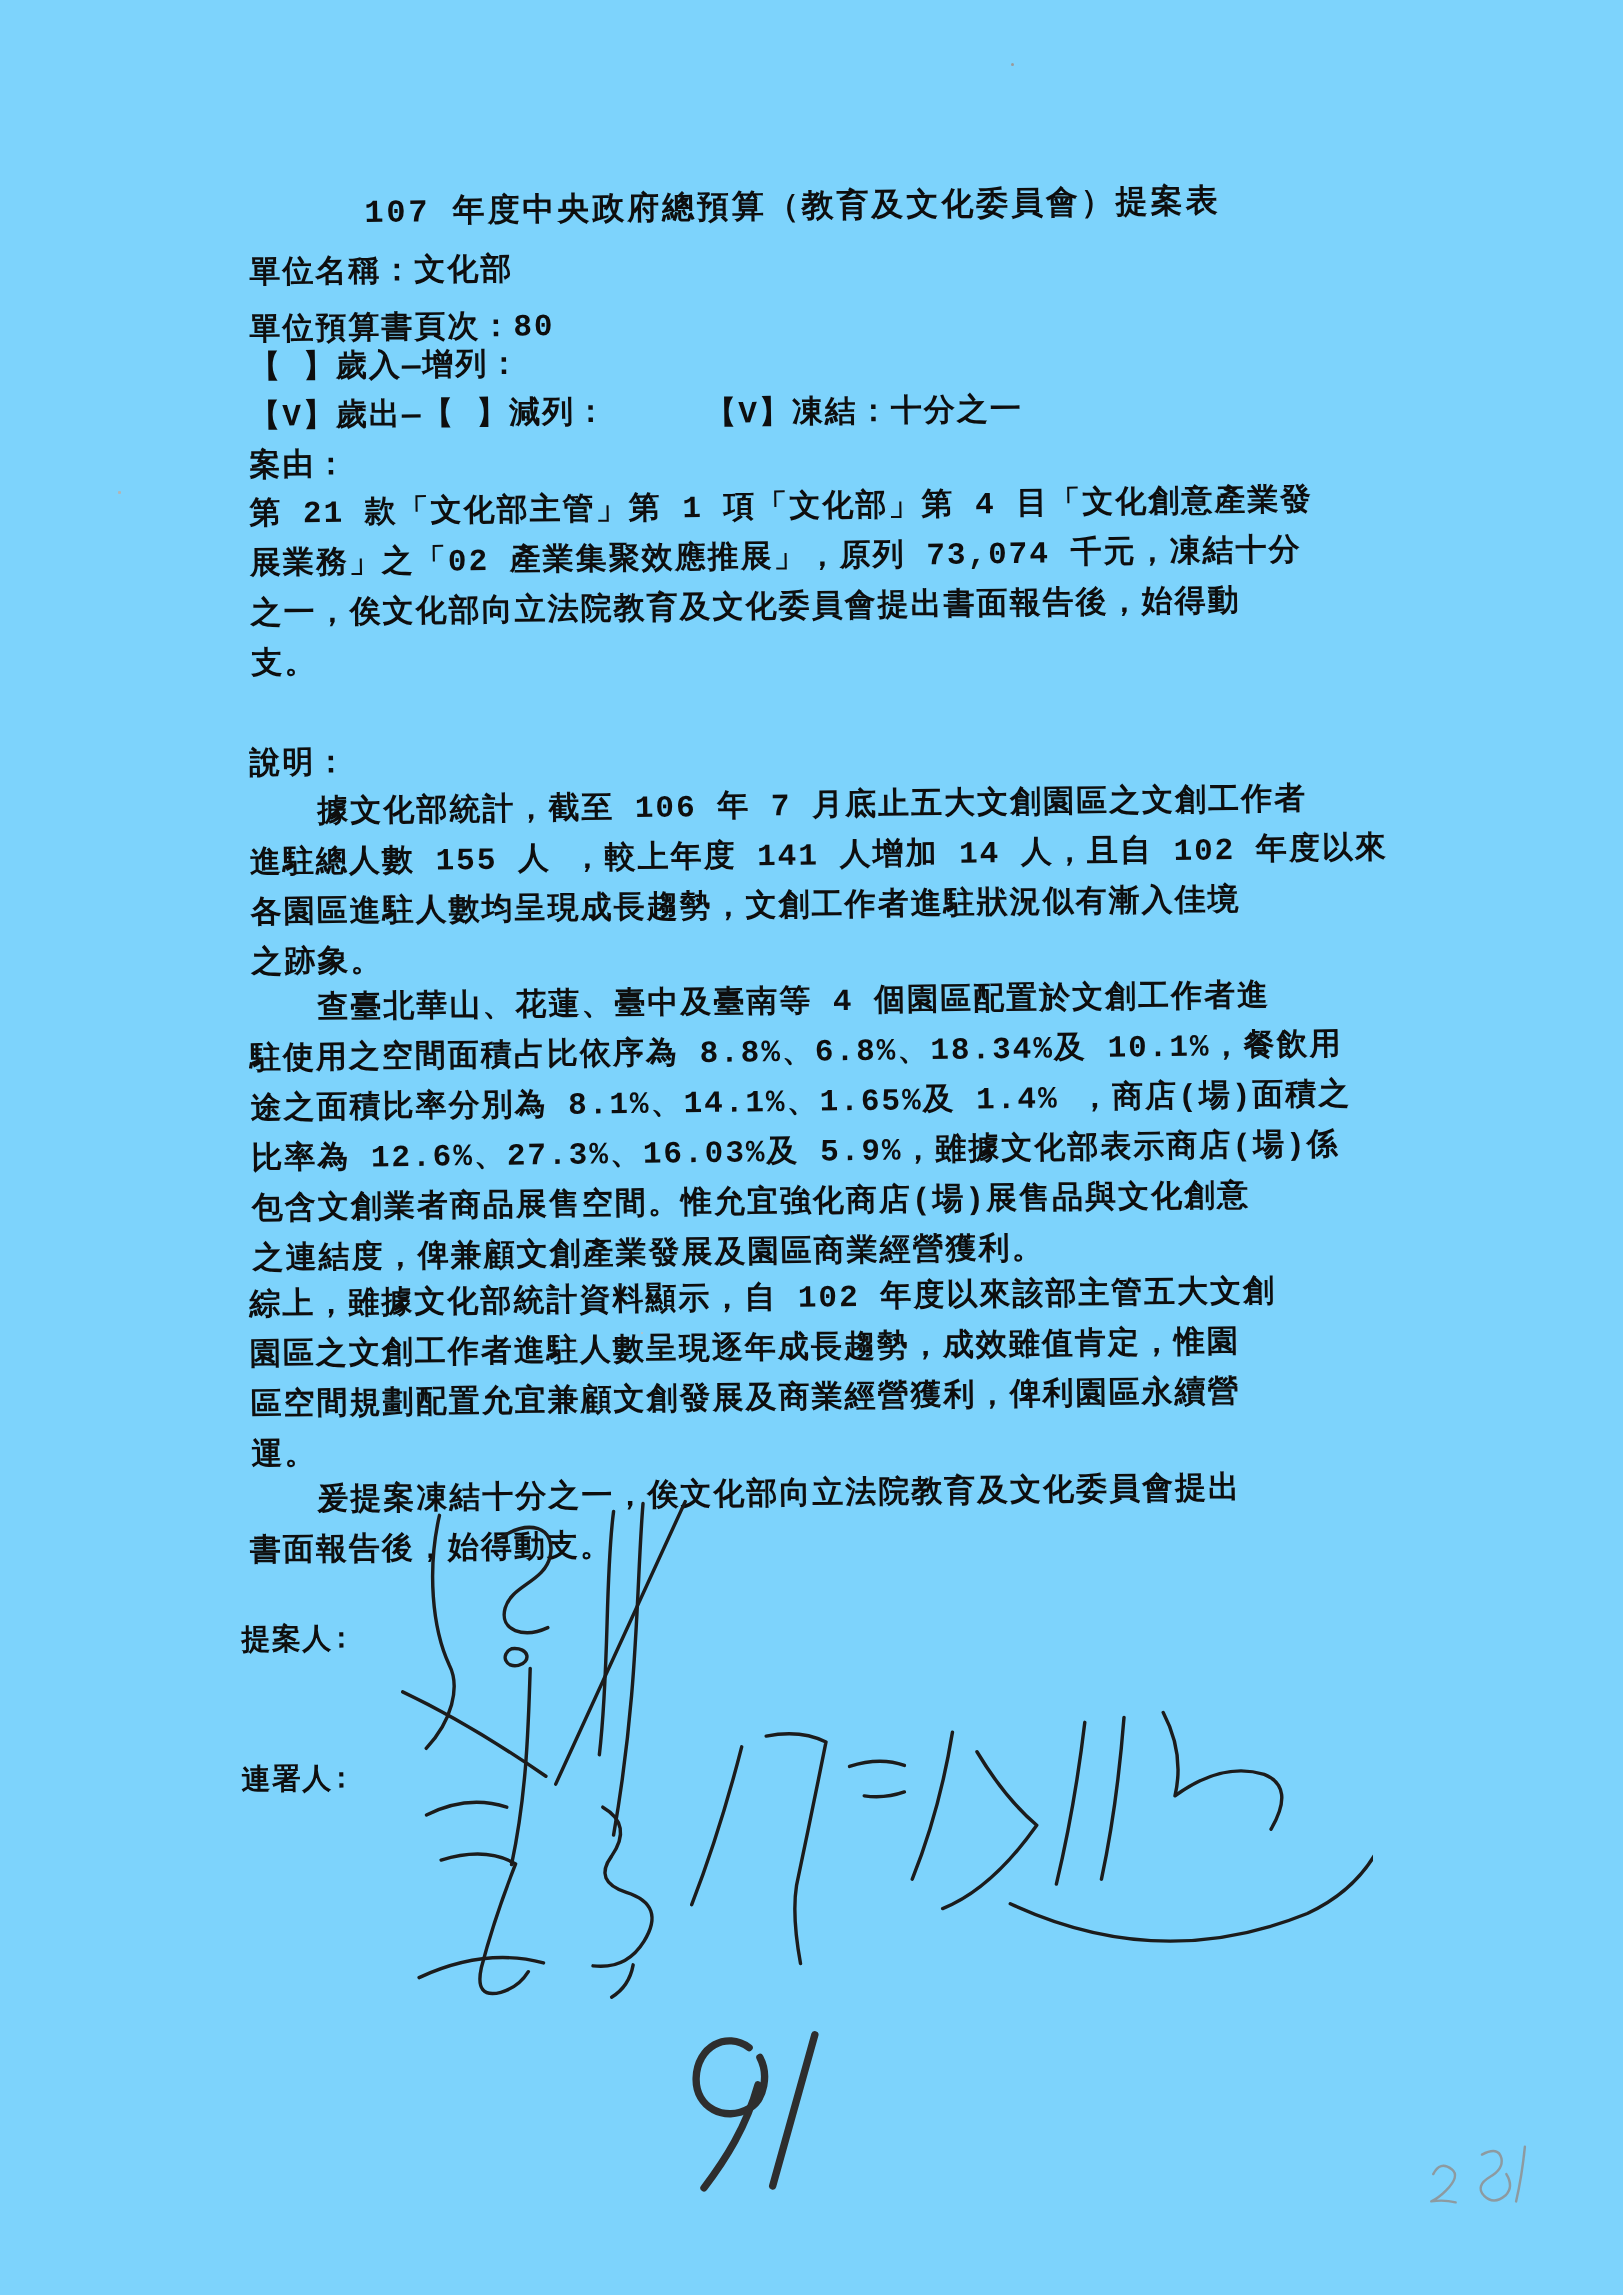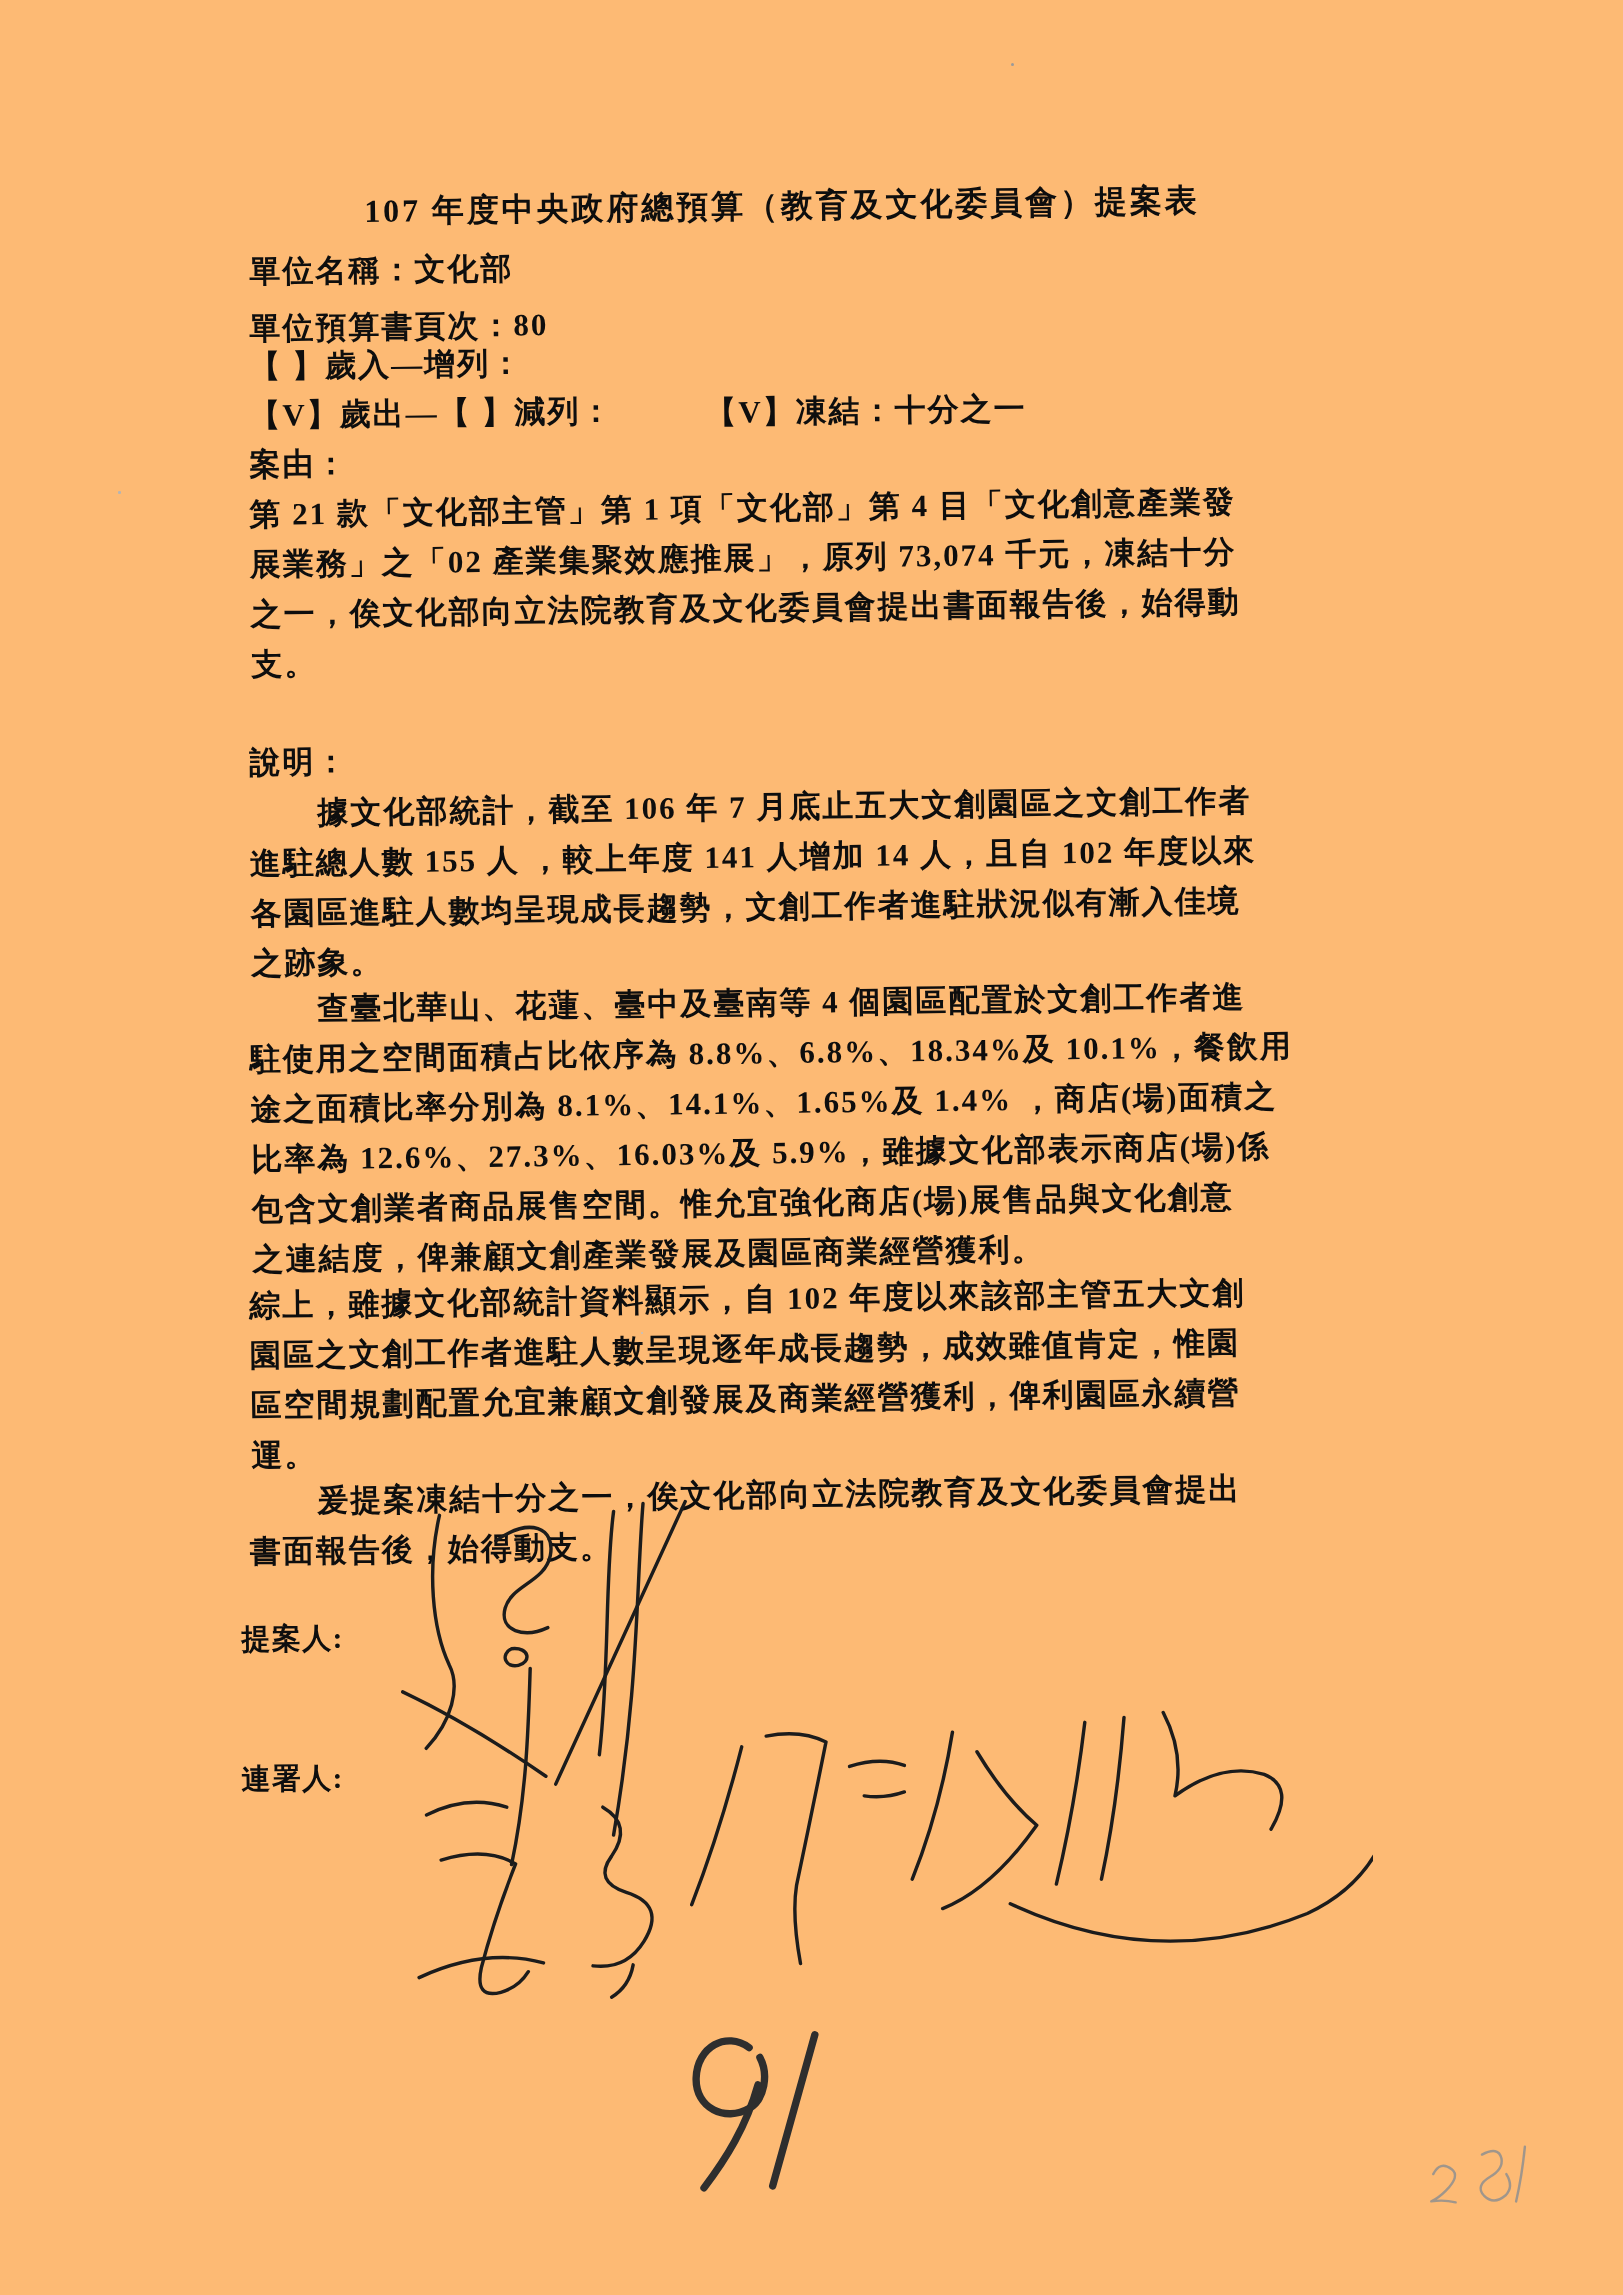--- a/index.html
+++ b/index.html
@@ -1,21 +1,21 @@
 <!DOCTYPE html>
 <html style="font-size:7.8px"><head>
 <meta charset="utf-8">
 <style>
   html, body { margin: 0; padding: 0; background: #ffffff; }
   body {
     width: 1624px; height: 2295px; position: relative; overflow: hidden;
     font-family: "Liberation Serif", "DejaVu Serif", serif;
     color: #0e0e0e;
   }
-  .page { position: absolute; inset: 0; background: #fdba74; }
+  .page { position: absolute; inset: 0; background: #7dd3fc; font-family: Liberation Mono, monospace; }
   .tline {
     position: absolute; font-weight: 700; font-size: 31px; letter-spacing: 2px;
     white-space: nowrap; transform: rotate(-0.75deg); transform-origin: 0 0;
   }
   .title { font-size: 32px; letter-spacing: 2.9px; }
   .para {
     position: absolute; font-weight: 700; font-size: 31px; letter-spacing: 2px;
     line-height: 50px; transform: rotate(-0.75deg); transform-origin: 0 0;
   }
   .para div { white-space: nowrap; height: 50px; }

